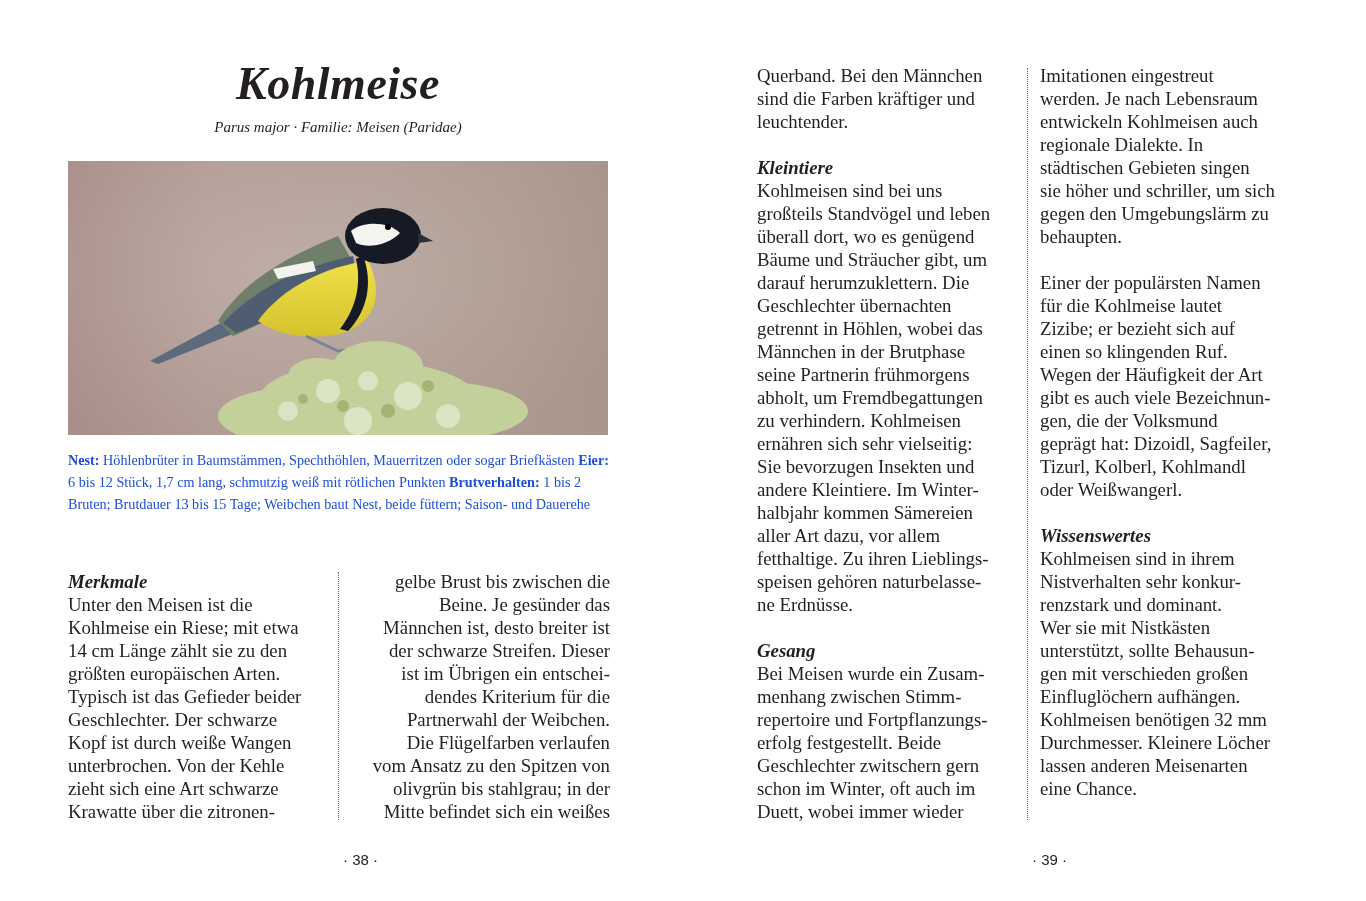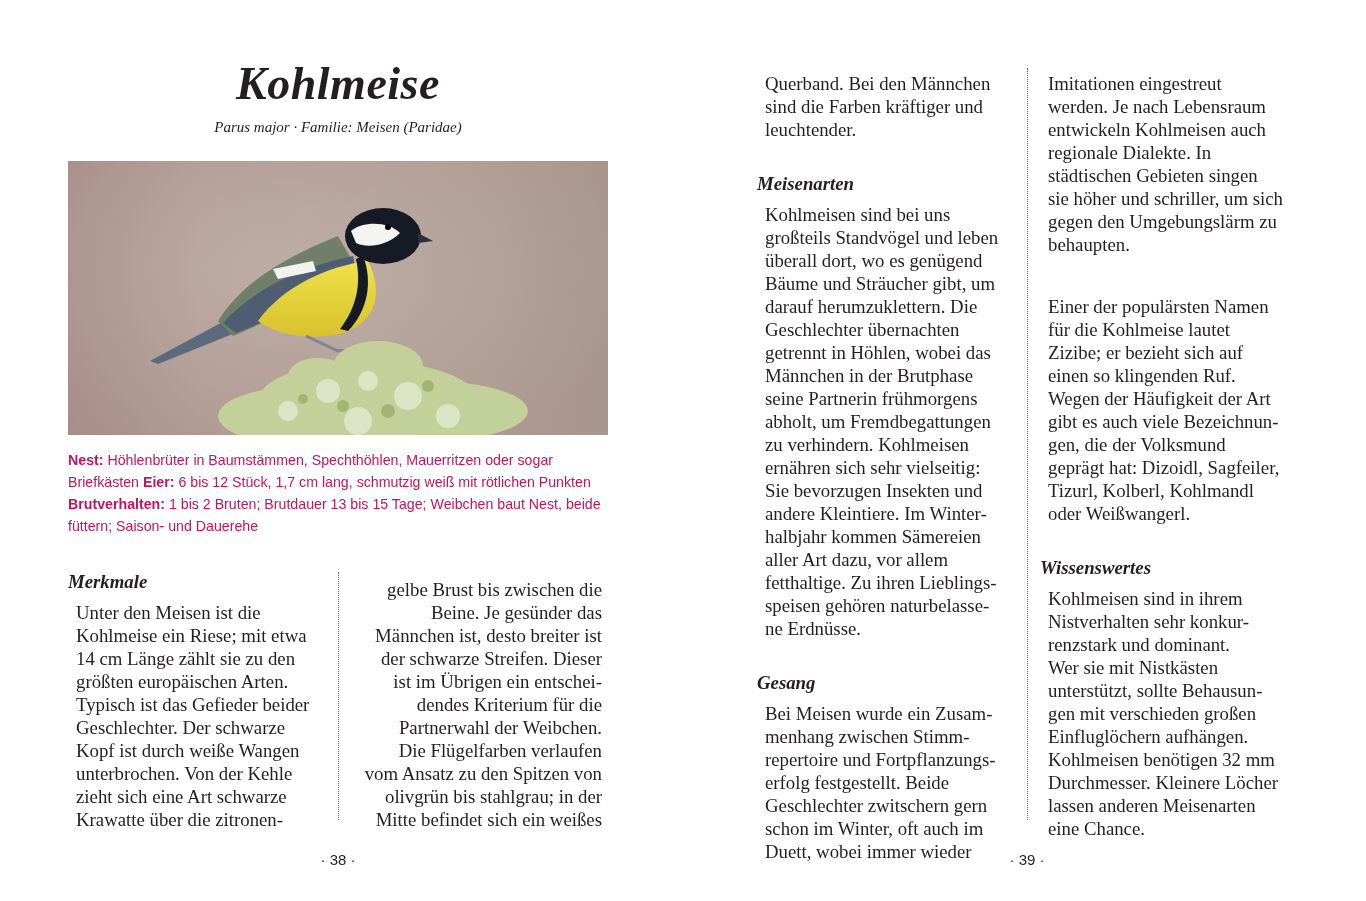--- a/index.html
+++ b/index.html
@@ -21,47 +21,47 @@
     }
 
     .photo {
       position: absolute; left: 68px; top: 161px; width: 540px; height: 274px; overflow: hidden;
       background: linear-gradient(90deg, #a88a88 0%, #b8a49e 25%, #b9aaa2 55%, #b3a599 80%, #a89b8f 100%);
     }
     .photo svg { display: block; }
 
     .factbox {
       position: absolute; left: 68px; top: 449px; width: 545px;
-      font-family: Liberation Sans, sans-serif; font-size: 14.2px; line-height: 22px; color: #be185d;
+      font-family: Liberation Serif, serif; font-size: 14.2px; line-height: 22px; color: #1d4ed8;
     }
     .factbox b { font-weight: bold; }
 
     .col {
       position: absolute; font-size: 18.8px; line-height: 23px; color: #231f20;
     }
-    .col p { margin: 8px; white-space: pre-line; }
+    .col p { margin: 0; white-space: pre-line; }
     .col h3 {
       margin: 0; font-style: italic; font-weight: bold; font-size: 18.8px; line-height: 23px;
     }
     .col .gap { height: 23px; }
 
     .col-l1 { left: 68px; top: 570px; width: 262px; }
     .col-l2 { left: 348px; top: 570px; width: 262px; text-align: right; }
     .col-r1 { left: 757px; top: 64px; width: 262px; }
     .col-r2 { left: 1040px; top: 64px; width: 262px; }
 
     .divider {
       position: absolute; width: 0; border-left: 1.5px dotted #6d6d6d;
     }
     .div-left { left: 338px; top: 572px; height: 248px; }
     .div-right { left: 1027px; top: 68px; height: 752px; }
 
     .pagenum {
       position: absolute; top: 851px; font-family: "Liberation Sans", "DejaVu Sans", sans-serif;
-      font-size: 15px; color: #231f20; width: 80px; text-align: center;
+      font-size: 15px; color: #231f20; width: 80px; text-align: right;
     }
     .pn-left { left: 298px; }
     .pn-right { left: 987px; }
   </style>
 </head>
 <body>
 
 <div class="page page-left">
   <div class="title">Kohlmeise</div>
   <div class="subtitle">Parus major · Familie: Meisen (Paridae)</div>
@@ -156,21 +156,21 @@
 
   <div class="pagenum pn-left">· 38 ·</div>
 </div>
 
 <div class="page-right-wrap">
   <div class="col col-r1">
     <p>Querband. Bei den Männchen
 sind die Farben kräftiger und
 leuchtender.</p>
     <div class="gap"></div>
-    <h3>Meisenarten</h3>
+    <h3>Kleintiere</h3>
     <p>Kohlmeisen sind bei uns
 großteils Standvögel und leben
 überall dort, wo es genügend
 Bäume und Sträucher gibt, um
 darauf herumzuklettern. Die
 Geschlechter übernachten
 getrennt in Höhlen, wobei das
 Männchen in der Brutphase
 seine Partnerin frühmorgens
 abholt, um Fremdbegattungen

